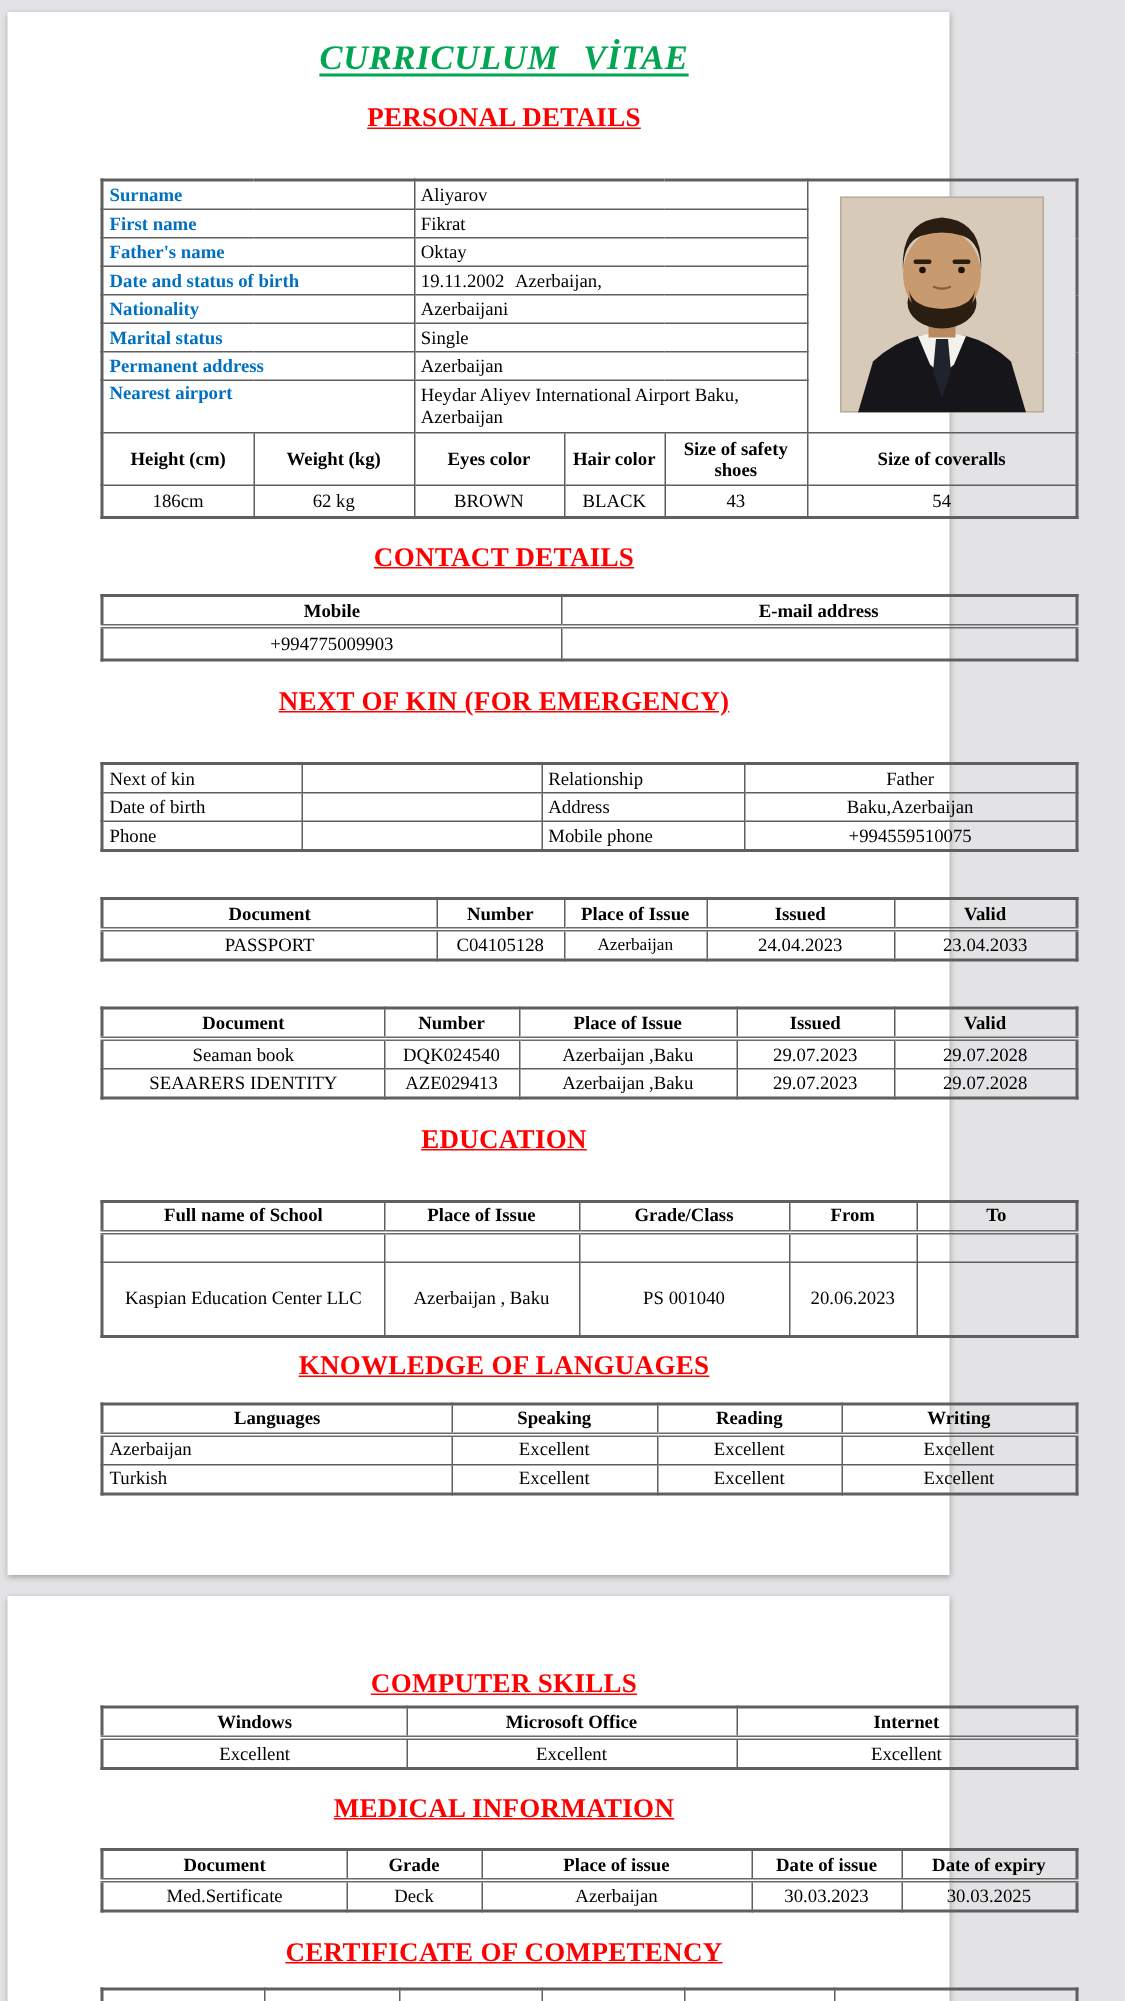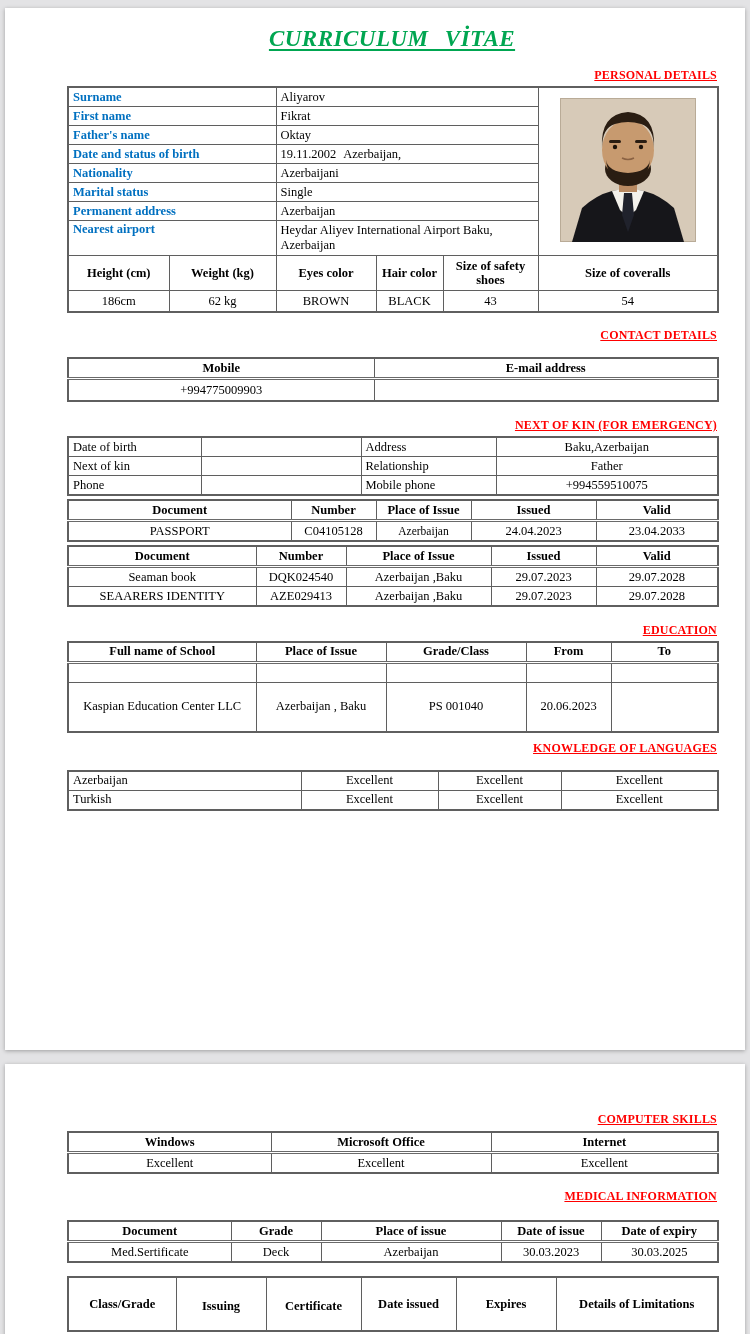--- a/index.html
+++ b/index.html
@@ -3,49 +3,49 @@
 <meta charset="utf-8">
 <style>
   html,body{margin:0;padding:0;}
   body{
     width:750px;height:1334px;overflow:hidden;
     background:#e3e3e5;
     font-family:"Liberation Serif", serif;
     color:#000;
   }
   .page{
-    position:absolute;left:5px;width:740px;background:#fff;
+    position:absolute;left:5px;width:628px;background:#fff;
     box-shadow:0 1px 4px rgba(0,0,0,.3);
   }
   #page1{top:8px;height:1042px;}
   #page2{top:1064px;height:600px;}
   .content{padding:0 28px 0 62px;}
   .doc-title{
     margin-top:18px;text-align:center;
     font-size:23px;font-weight:bold;font-style:italic;
     color:#00A651;letter-spacing:.5px;word-spacing:10px;
     text-decoration:underline;text-underline-offset:3px;
   }
   .sec{
-    text-align:right;font-size:12px;font-weight:bold;
+    text-align:center;font-size:18px;font-weight:bold;
     color:#FF0000;text-decoration:underline;letter-spacing:.2px;
   }
   table{border-collapse:collapse;width:650px;font-size:12.5px;table-layout:fixed;}
   table{border:2px solid #5f5f5f;}
   td,th{border:1px solid #5f5f5f;padding:1px 4px;line-height:15px;overflow:hidden;}
   tr.hdr td{font-weight:bold;text-align:center;border-bottom:3px double #6a6a6a;}
   .b{font-weight:normal;}
   .c{text-align:center;}
   .lbl{color:#0070C0;font-weight:bold;}
   .h18 td{height:16px;}
   .h20 td{height:18px;}
   .rest{margin-left:7px;}
   
   .mt-sec-1{margin-top:16px;} 
-  .mt-tbl-1{margin-top:3px;}
+  .mt-tbl-1{margin-top:30px;}
   .mt-sec-2{margin-top:15px;}
   .mt-tbl-2{margin-top:14px;}
   
   .photo-cell{vertical-align:middle;text-align:center;padding:4px;}
   
   tr.phys td{font-weight:bold;text-align:center;height:32px;vertical-align:middle;line-height:14px;}
   
   tr.comp td{font-weight:bold;text-align:center;height:46px;vertical-align:middle;line-height:15px;}
   td.vtop{vertical-align:top;padding-top:5px;}
 </style>
@@ -159,30 +159,30 @@
     <div class="sec mt-sec-1">NEXT OF KIN (FOR EMERGENCY)</div>
     <table class="mt-tbl-1">
       <colgroup>
           <col style="width:133px">
           <col style="width:160px">
           <col style="width:135px">
           <col style="width:222px">
         </colgroup>
       <tbody>
           <tr class="h18">
+        <td class="b">Next of kin</td>
+        <td></td>
+        <td class="b">Relationship</td>
+        <td class="c">Father</td>
+      </tr>
+      <tr class="h18">
         <td class="b">Date of birth</td>
         <td></td>
         <td class="b">Address</td>
         <td class="c b">Baku,Azerbaijan</td>
-      </tr>
-      <tr class="h18">
-        <td class="b">Next of kin</td>
-        <td></td>
-        <td class="b">Relationship</td>
-        <td class="c">Father</td>
       </tr>
       <tr class="h18">
         <td class="b">Phone</td>
         <td></td>
         <td class="b">Mobile phone</td>
         <td class="c">+994559510075</td>
       </tr>
     </tbody>
       </table>
 
@@ -281,20 +281,26 @@
 
     <div class="sec" style="margin-top:8px;">KNOWLEDGE OF LANGUAGES</div>
     <table class="mt-tbl-2">
       <colgroup>
           <col style="width:233px">
           <col style="width:137px">
           <col style="width:123px">
           <col style="width:157px">
         </colgroup>
       <tbody>
+          <tr class="hdr h18">
+        <td>Languages</td>
+        <td>Speaking</td>
+        <td>Reading</td>
+        <td>Writing</td>
+      </tr>
       <tr class="h18">
         <td>Azerbaijan</td>
         <td class="c">Excellent</td>
         <td class="c">Excellent</td>
         <td class="c">Excellent</td>
       </tr>
       <tr class="h18">
         <td>Turkish</td>
         <td class="c">Excellent</td>
         <td class="c">Excellent</td>
@@ -348,20 +354,21 @@
       <tr class="h18">
         <td class="c">Med.Sertificate</td>
         <td class="c">Deck</td>
         <td class="c">Azerbaijan</td>
         <td class="c">30.03.2023</td>
         <td class="c">30.03.2025</td>
       </tr>
     </tbody>
       </table>
 
+    <div class="sec" style="margin-top:16px;">CERTIFICATE OF COMPETENCY</div>
     <table style="margin-top:13px;">
       <colgroup>
           <col style="width:108px">
           <col style="width:90px">
           <col style="width:95px">
           <col style="width:95px">
           <col style="width:100px">
           <col style="width:162px">
         </colgroup>
       <tbody>

